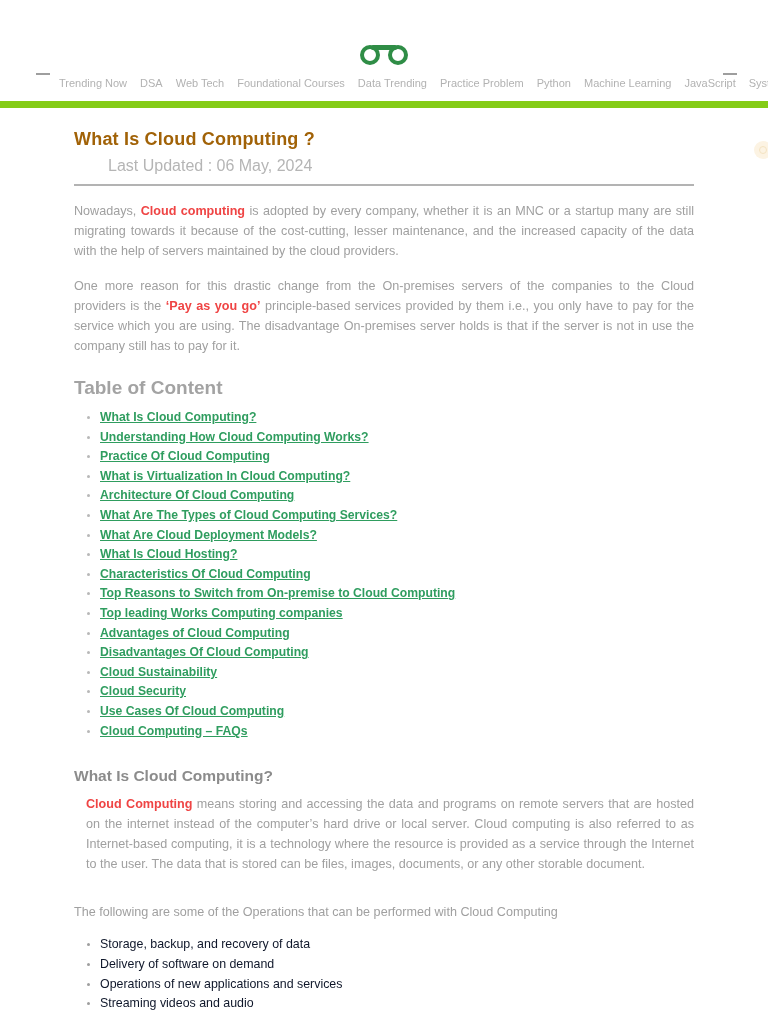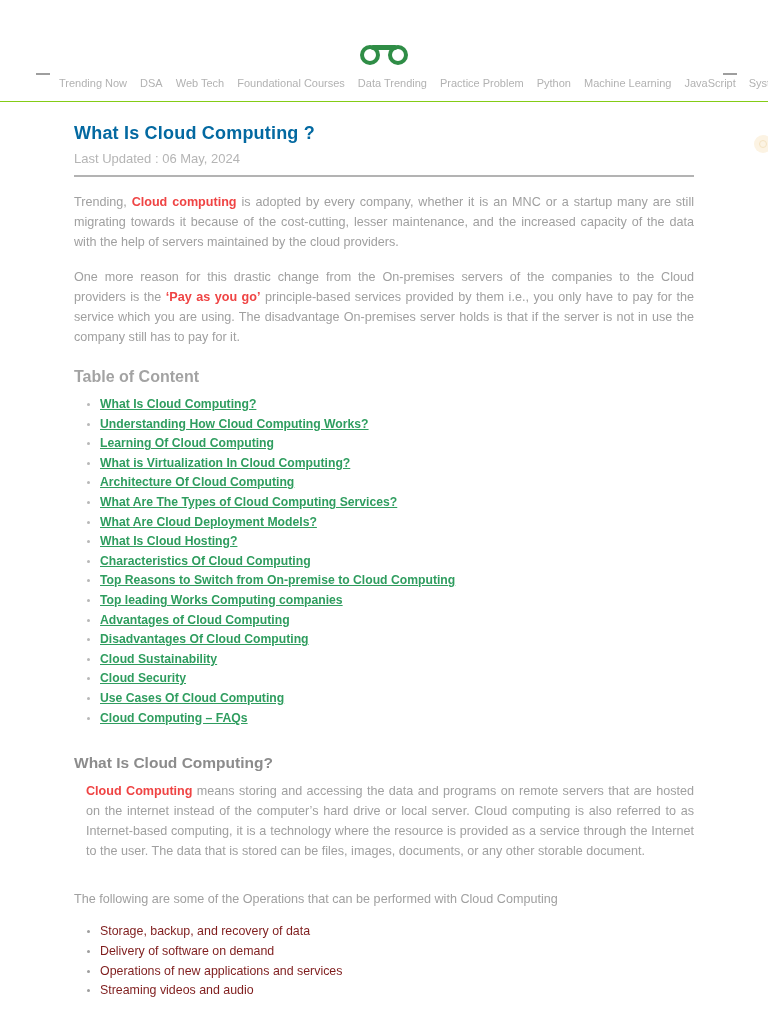--- a/index.html
+++ b/index.html
@@ -6,21 +6,21 @@
   html, body {
     width: 768px; height: 1024px;
     background: #ffffff;
     font-family: "Liberation Sans", sans-serif;
     overflow: hidden;
     position: relative;
   }
   .page { width: 768px; height: 1024px; position: relative; background: #fff; }
 
   
-  header { padding-top: 42px; border-bottom: 1px solid #84cc16; }
+  header { padding-top: 42px; border-bottom: 7px solid #84cc16; }
   .logo-wrap { display: flex; justify-content: center; }
   .gfg-logo { position: relative; width: 50px; height: 24px; display: inline-block; cursor: pointer; }
   .gfg-logo .ring {
     position: absolute; top: 3px; width: 20px; height: 20px;
     border: 4.5px solid var(--brand-green, #2f8d46); border-radius: 50%;
   }
   .gfg-logo .ring.left  { left: 1px; }
   .gfg-logo .ring.right { right: 1px; }
   .gfg-logo .bar {
     position: absolute; top: 3px; left: 12px; width: 26px; height: 4.5px;
@@ -33,54 +33,54 @@
     font-size: 11px; color: #b2b2b2;
   }
   .nav-item { color: #b2b2b2; text-decoration: none; cursor: pointer; flex: 0 0 auto; }
   .nav-dash { position: absolute; top: 0px; width: 14px; height: 2px; background: #9e9e9e; }
   .nav-dash.left  { left: 36px; }
   .nav-dash.right { right: 31px; }
 
   
   main { width: 620px; margin-left: 74px; padding-top: 21px; }
   .title-row { position: relative; }
-  h1.article-title { font-size: 18px; font-weight: bold; color: #0369a1; letter-spacing: .2px; }
+  h1.article-title { font-size: 18px; font-weight: bold; color: #a16207; letter-spacing: .2px; }
   .floating-icon {
     position: absolute; right: -78px; top: 12px;
     width: 18px; height: 18px; border-radius: 50%;
     background: #fcf3e3; cursor: pointer;
     display: flex; align-items: center; justify-content: center;
   }
   .floating-icon .inner { width: 8px; height: 8px; border-radius: 50%; border: 1.5px solid #f4e3c2; }
-  .meta { margin-top: 7px; font-size: 13px; color: #b5b5b5; }
+  .meta { margin-top: 7px; font-size: 16px; color: #b5b5b5; margin-left: 34px; }
   hr.title-divider { border: none; border-top: 2px solid #b3b3b3; margin-top: 9px; }
 
   p.body-para {
     margin-top: 15px; font-size: 12.6px; line-height: 20px;
     color: #a0a0a0; text-align: justify;
   }
   p.body-para b { font-weight: bold; color: #ef4444; }
 
   
   .toc { margin-top: 21px; }
-  .toc-title { font-size: 16px; font-weight: bold; color: #a3a3a3; }
+  .toc-title { font-size: 19px; font-weight: bold; color: #a3a3a3; }
   ul.toc-list { margin-top: 9px; list-style: disc; padding-left: 26px; }
   ul.toc-list li { line-height: 19.6px; color: #bcbcbc; font-size: 10px; }
   ul.toc-list li::marker { color: #b8b8b8; font-size: 10px; }
   a.toc-link {
     font-size: 12.2px; font-weight: bold; color: var(--link-green, #2f9d5f);
     text-decoration: underline; cursor: pointer;
   }
 
   
   h2.section-heading { margin-top: 26px; font-size: 15.5px; font-weight: bold; color: #8c8c8c; }
   p.section-para { margin-top: 9px; margin-left: 12px; }
   p.lead-in { margin-top: 28px; text-align: left; }
   ul.ops-list { margin-top: 13px; list-style: disc; padding-left: 26px; }
-  ul.ops-list li { line-height: 19.7px; font-size: 12.4px; color: #7f1d1d; }
+  ul.ops-list li { line-height: 19.7px; font-size: 12.4px; color: #0f172a; }
   ul.ops-list li::marker { color: #9e9e9e; font-size: 10px; }
   h2.bottom-heading { margin-top: 30px; }
 </style>
 </head>
 <body>
 
 <div class="page">
 
   <header>
     <div class="logo-wrap">
@@ -122,32 +122,32 @@
 
     <div class="title-row">
       <h1 class="article-title">What Is Cloud Computing ?</h1>
       <span class="floating-icon">
         <span class="inner"></span>
       </span>
     </div>
     <div class="meta">Last Updated : 06 May, 2024</div>
     <hr class="title-divider">
 
-    <p class="body-para"><span>Trending, </span><b>Cloud computing</b><span> is adopted by every company, whether it is an MNC or a startup many are still migrating towards it because of the cost-cutting, lesser maintenance, and the increased capacity of the data with the help of servers maintained by the cloud providers.</span></p>
+    <p class="body-para"><span>Nowadays, </span><b>Cloud computing</b><span> is adopted by every company, whether it is an MNC or a startup many are still migrating towards it because of the cost-cutting, lesser maintenance, and the increased capacity of the data with the help of servers maintained by the cloud providers.</span></p>
     <p class="body-para"><span>One more reason for this drastic change from the On-premises servers of the companies to the Cloud providers is the </span><b>‘Pay as you go’</b><span> principle-based services provided by them i.e., you only have to pay for the service which you are using. The disadvantage On-premises server holds is that if the server is not in use the company still has to pay for it.</span></p>
 
     <div class="toc">
       <div class="toc-title">Table of Content</div>
       <ul class="toc-list">
 
           <li><a class="toc-link">What Is Cloud Computing?</a></li>
 
           <li><a class="toc-link">Understanding How Cloud Computing Works?</a></li>
 
-          <li><a class="toc-link">Learning Of Cloud Computing</a></li>
+          <li><a class="toc-link">Practice Of Cloud Computing</a></li>
 
           <li><a class="toc-link">What is Virtualization In Cloud Computing?</a></li>
 
           <li><a class="toc-link">Architecture Of Cloud Computing</a></li>
 
           <li><a class="toc-link">What Are The Types of Cloud Computing Services?</a></li>
 
           <li><a class="toc-link">What Are Cloud Deployment Models?</a></li>
 
           <li><a class="toc-link">What Is Cloud Hosting?</a></li>

